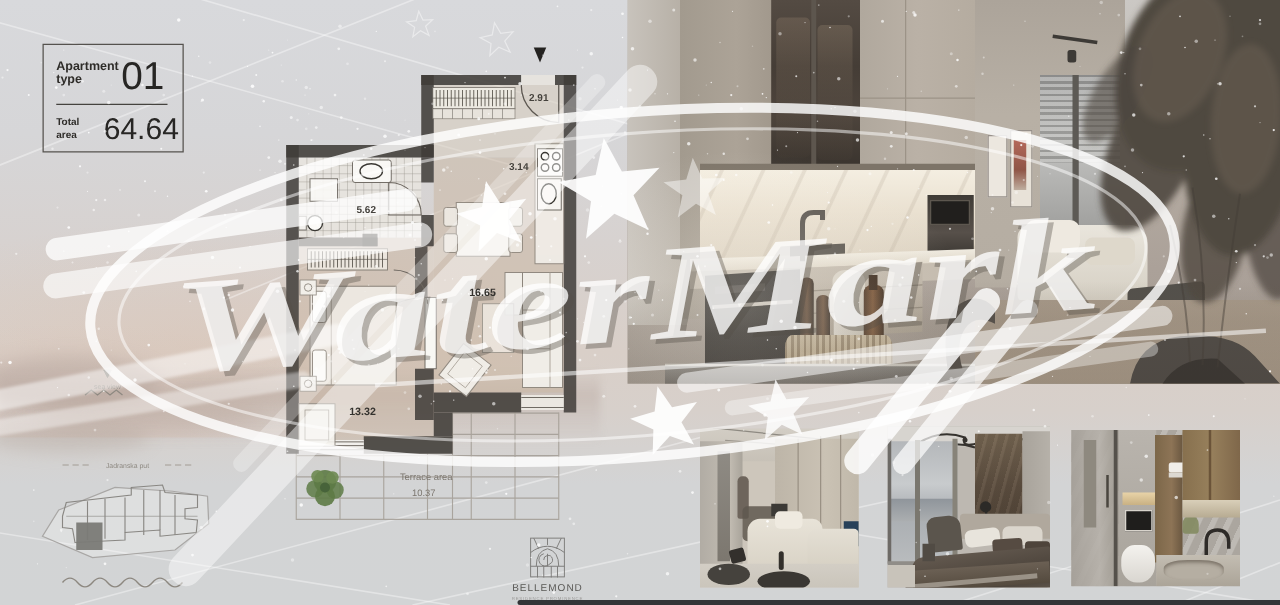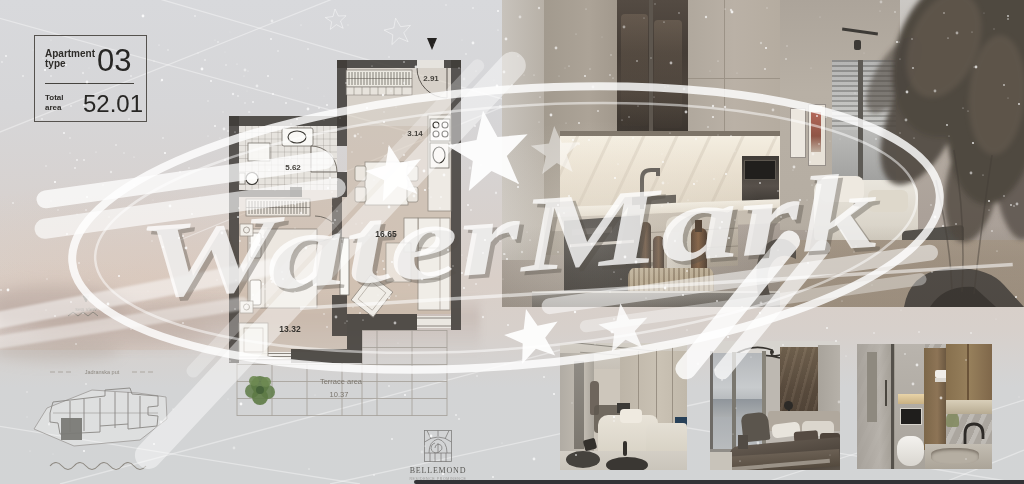--- a/index.html
+++ b/index.html
@@ -371,42 +371,42 @@
 
   <rect x="41" y="138" width="21" height="22" fill="#7a7a76" opacity="0.95"></rect>
 
   <path d="M30,186 q6,-7 12,0 q6,7 12,0 q6,-7 12,0 q6,7 12,0 q6,-7 12,0 q6,7 12,0 q6,-7 12,0 q6,7 12,0" fill="none" stroke="#8d8880" stroke-width="1.1"></path>
 </svg>
 
 <div class="abs" style="left:34px;top:35px;width:111px;height:85px;border:1px solid #55524e;color:#2e2c29;">
 
   <div class="abs" style="left:10px;top:13px;font-size:10px;font-weight:bold;line-height:9.5px;">Apartment<br>type</div>
 
-  <div class="abs" style="left:62px;top:7px;font-size:31px;color:#272624;">03</div>
+  <div class="abs" style="left:62px;top:7px;font-size:31px;color:#272624;">01</div>
 
   <div class="abs" style="left:10px;top:47px;width:89px;border-top:1px solid #45433f;"></div>
 
   <div class="abs" style="left:10px;top:57px;font-size:8px;font-weight:bold;line-height:9.5px;">Total<br>area</div>
 
-  <div class="abs" style="left:48px;top:54px;font-size:24px;color:#272624;">52.01</div>
+  <div class="abs" style="left:48px;top:54px;font-size:24px;color:#272624;">64.64</div>
 </div>
 
 <svg class="abs" style="left:423px;top:429px;" width="30" height="35" viewBox="0 0 30 35">
   <g fill="none" stroke="#7b7a78" stroke-width="0.75">
     <rect x="1.5" y="1.5" width="27" height="31"></rect>
     <path d="M1.5,24 H28.5"></path>
     <path d="M7,33 V24 M23,33 V24 M12,33 V24 M18,33 V24"></path>
     <path d="M4,1.5 L8,10 M26,1.5 L22,10 M15,1.5 V7"></path>
     <path d="M1.5,13 Q8,8 15,8 Q22,8 28.5,13"></path>
     <path d="M6,24 Q6,12 15,10 Q24,12 24,24"></path>
     <path d="M15,24 V14 M12,19 a3.5,3.5 0 1,1 5,3 a5,5 0 1,1 -5,-8"></path>
   </g>
 </svg>
 
-<div class="abs" style="left:392px;top:466px;width:92px;text-align:center;font-size:8px;letter-spacing:0.8px;color:#595855;font-family:Liberation Serif, serif;">BELLEMOND</div>
+<div class="abs" style="left:392px;top:466px;width:92px;text-align:center;font-size:8px;letter-spacing:0.8px;color:#595855;">BELLEMOND</div>
 
 <div class="abs" style="left:392px;top:477px;width:92px;text-align:center;font-size:3.5px;letter-spacing:0.6px;color:#9c9b99;">RESIDENCE PROMINENCE</div>
 
 <div class="abs" style="left:560px;top:343px;width:127px;height:127px;overflow:hidden;background:#cdc6bb;">
 
   <div class="abs" style="left:0;top:0;width:127px;height:26px;background:linear-gradient(180deg,#d2cdc4,#c7c1b7);"></div>
   <div class="abs" style="left:10px;top:4px;width:100px;height:1px;background:#8e8a82;transform:rotate(6deg);"></div>
   <div class="abs" style="left:20px;top:12px;width:90px;height:1px;background:#9b968d;transform:rotate(4deg);"></div>
 
   <div class="abs" style="left:0;top:10px;width:34px;height:100px;background:linear-gradient(90deg,#b1aca4,#c2bcb2 70%,#a9a49b);"></div>

